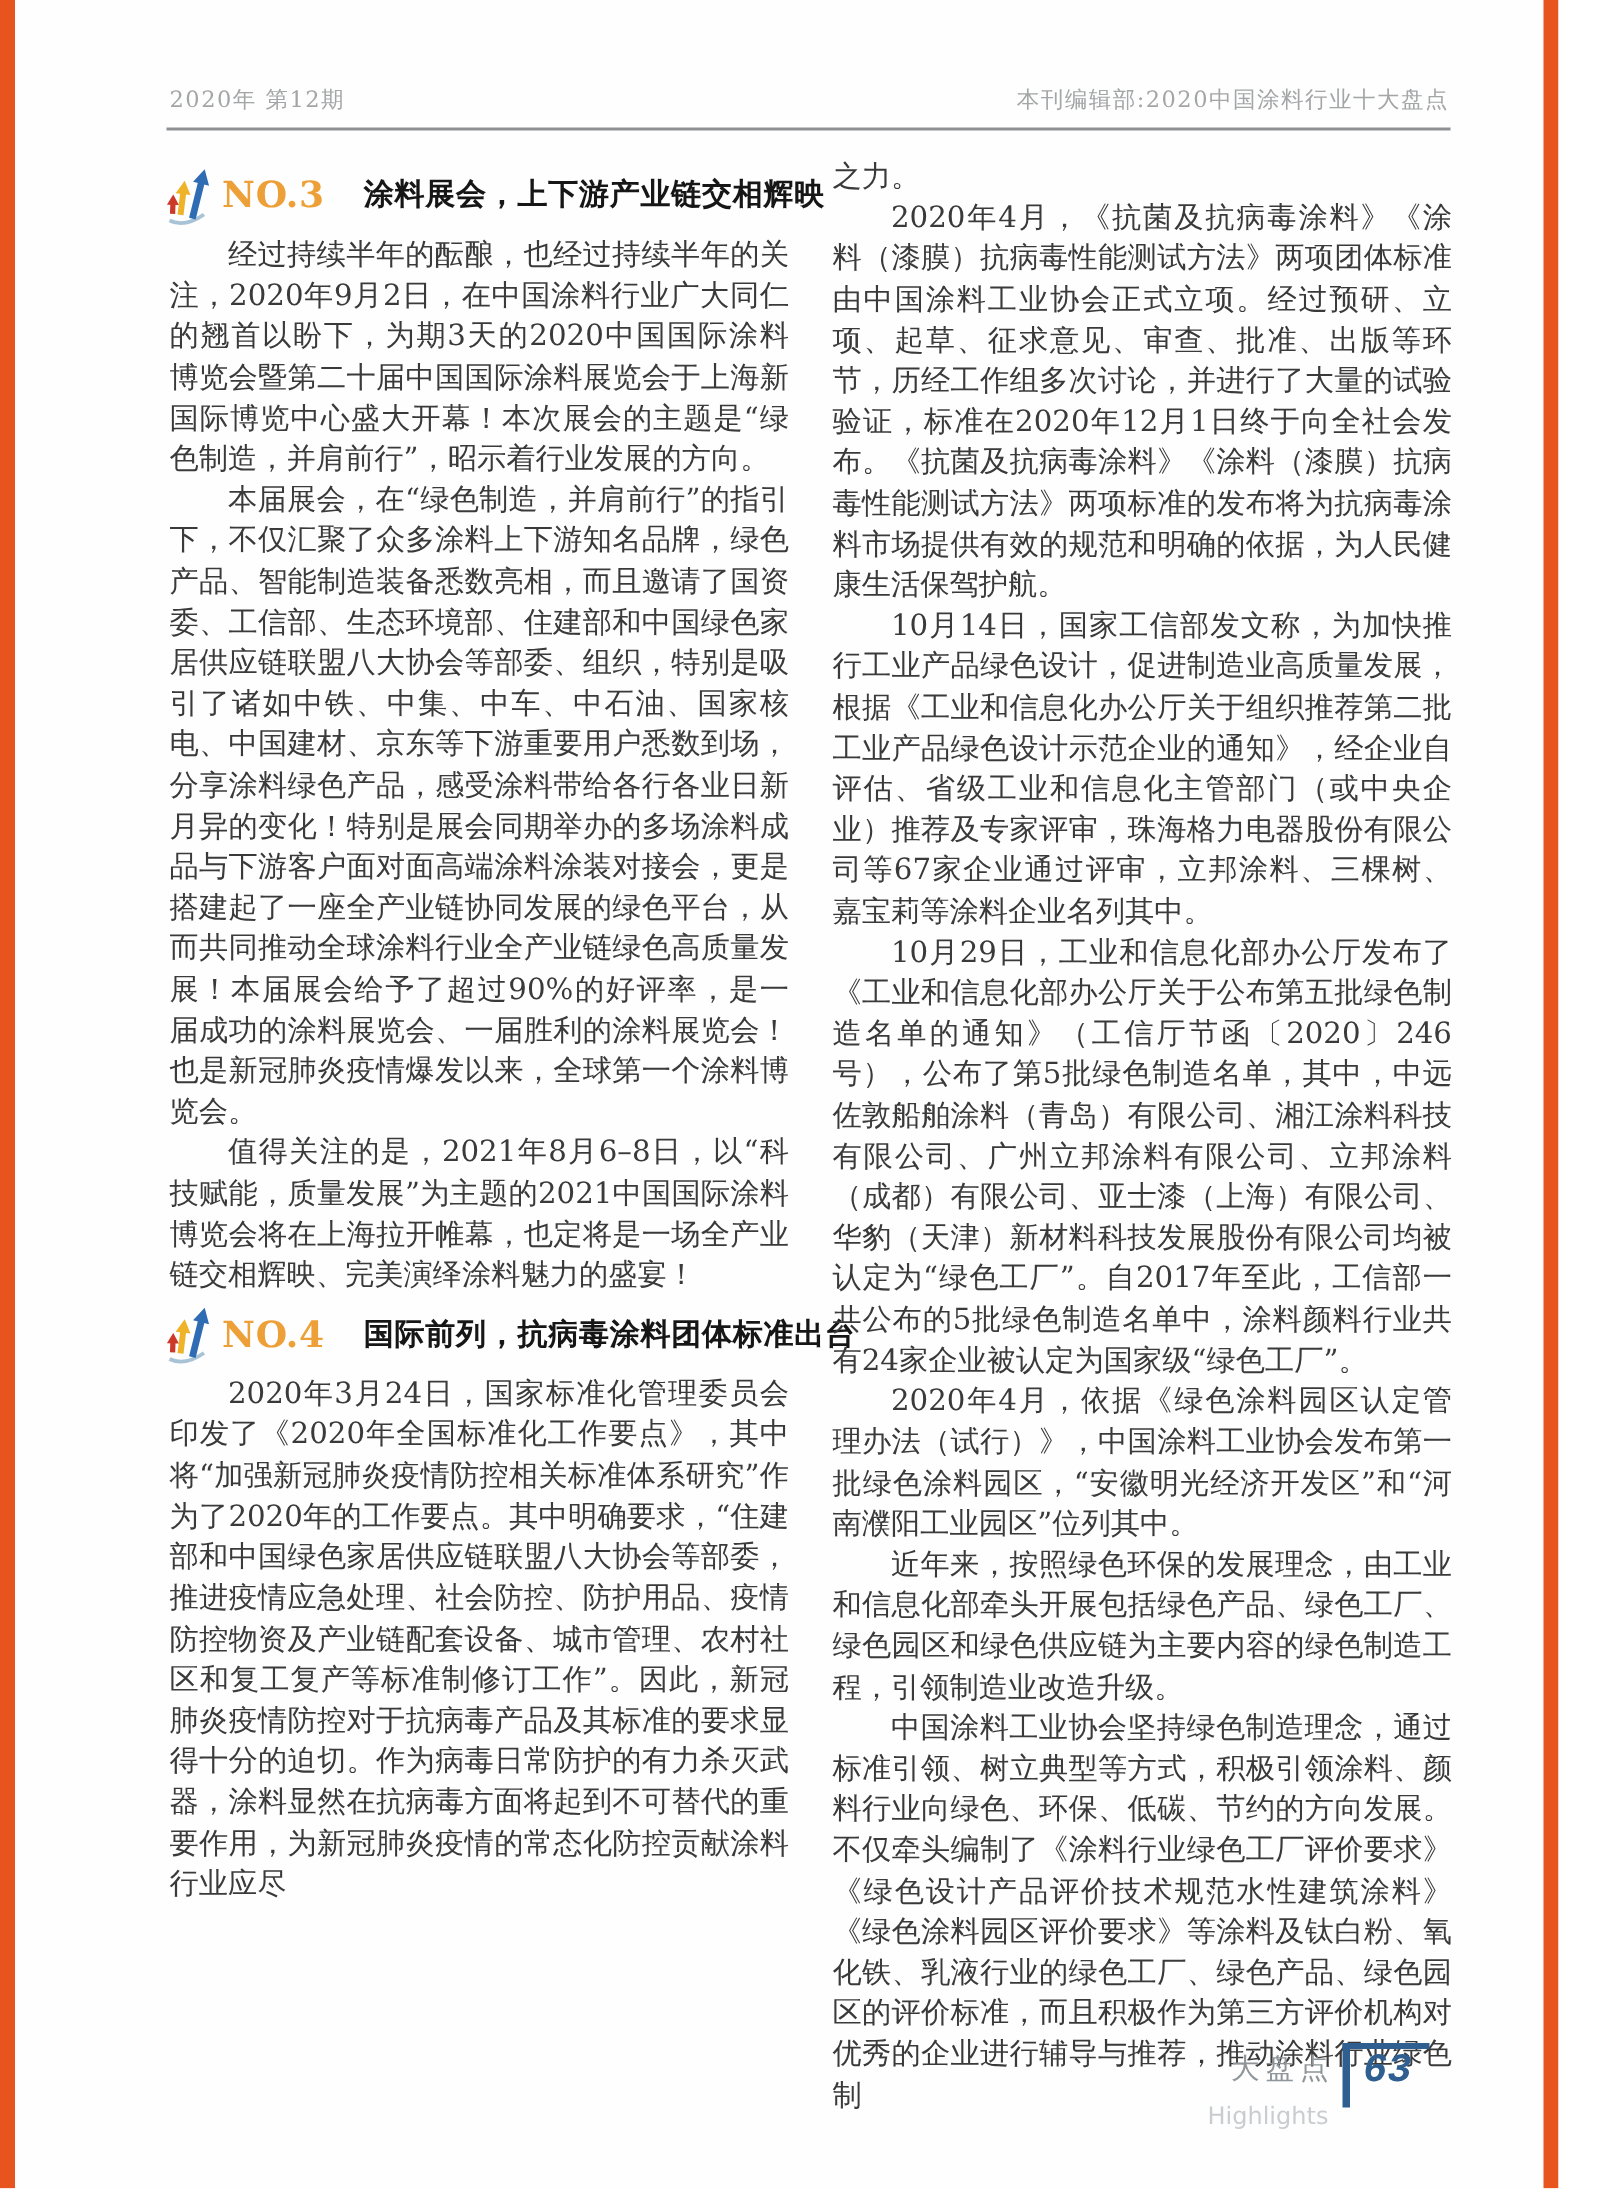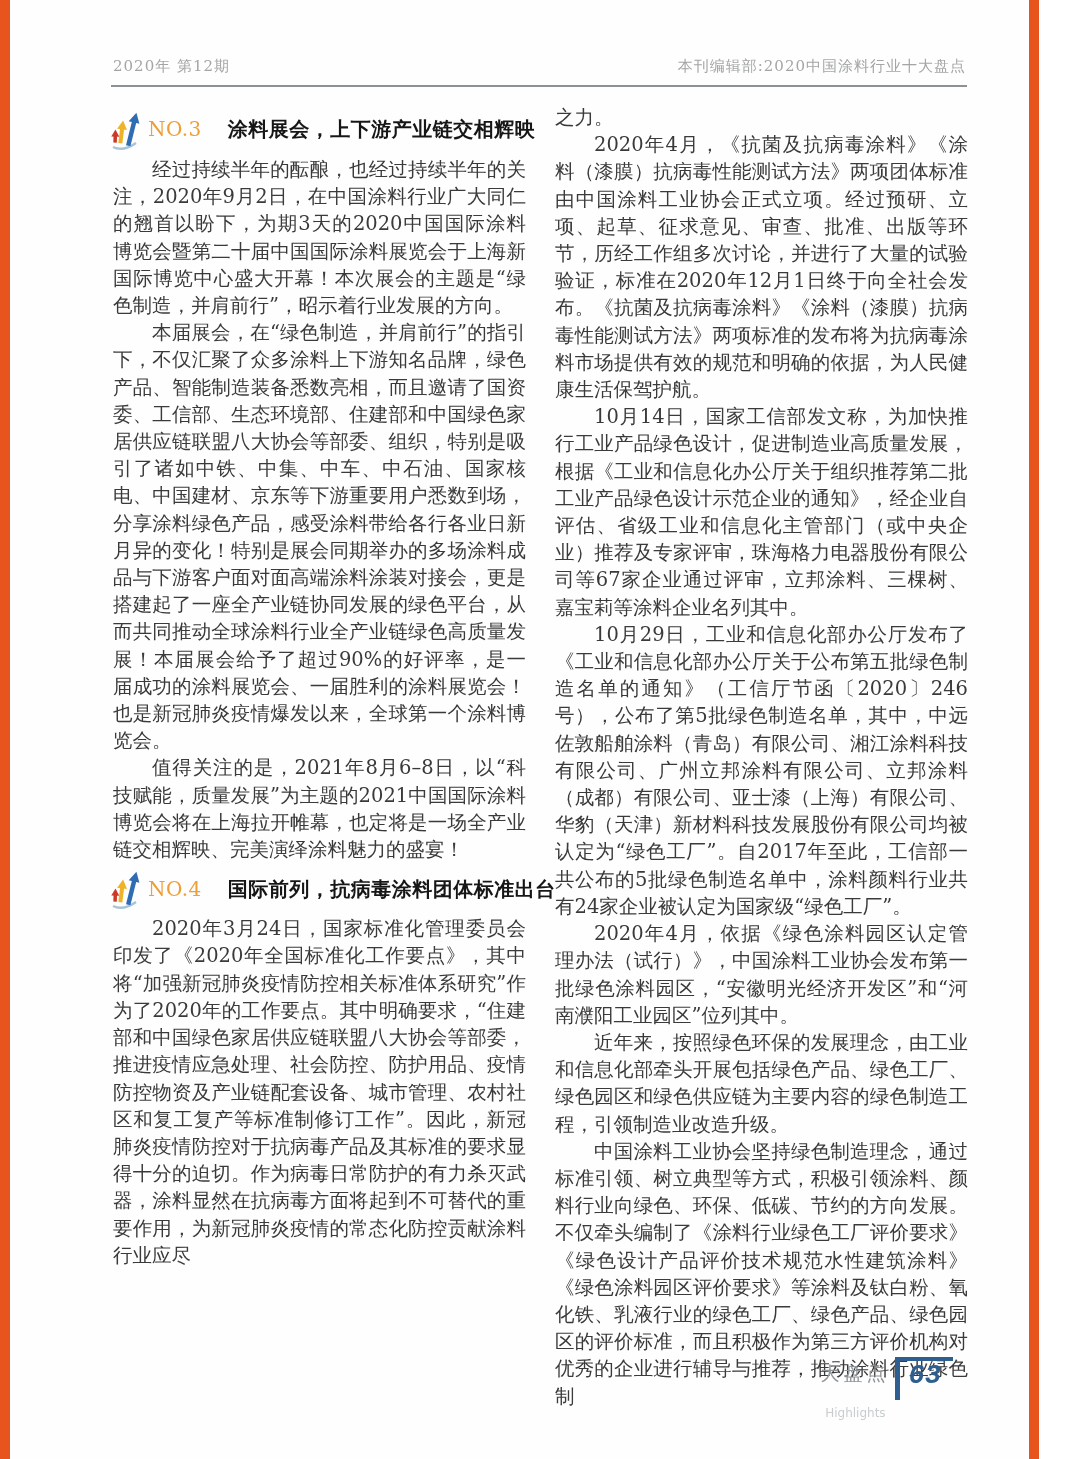--- a/index.html
+++ b/index.html
@@ -31,40 +31,40 @@
 
   .para { margin:0; }
   .para.indent { text-indent:2em; }
 
   .sec-heading {
     display:flex; align-items:center; height:46px; margin:3px 0 3px -2px;
     overflow:visible; white-space:nowrap;
   }
   .sec-icon { width:32px; height:42px; flex:none; margin-right:5px; }
   .sec-no {
-    font-family:"DejaVu Serif", serif; font-weight:normal; font-size:20px;
+    font-family:"DejaVu Serif", serif; font-weight:bold; font-size:24px;
     color:var(--heading-no,#eda037); margin-right:9px; letter-spacing:0.5px;
   }
   .sec-title {
     font-family:"DejaVu Sans", sans-serif; font-weight:bold; font-size:20px;
     color:#161616; letter-spacing:0.5px;margin-left:17px;
   }
 
   .footer {
     position:absolute; right:86px; bottom:39px;
     display:flex; align-items:flex-start;
   }
   .footer-section { text-align:right; margin-right:9px; padding-top:4px; }
   .footer-cn {
     font-family:"DejaVu Sans", sans-serif; font-size:19px;
     color:#8f9598; letter-spacing:4px; margin-right:-4px;
   }
   .footer-en {
-    font-family:"DejaVu Sans", sans-serif; font-size:12px;
-    color:#c9cdd0; margin-top:19px;
+    font-family:"DejaVu Sans", sans-serif; font-size:16px;
+    color:#c9cdd0; margin-top:9px;text-align:center;
   }
   .pagenum-box {
     border-top:4px solid var(--footer-accent,#2e5f90);
     border-left:5px solid var(--footer-accent,#2e5f90);
     padding:2px 12px 10px 9px;
   }
   .pagenum {
     font-family:Liberation Mono, monospace; font-style:italic; font-weight:bold;
     font-size:27px; color:var(--footer-accent,#2e5f90); line-height:1;
   }

